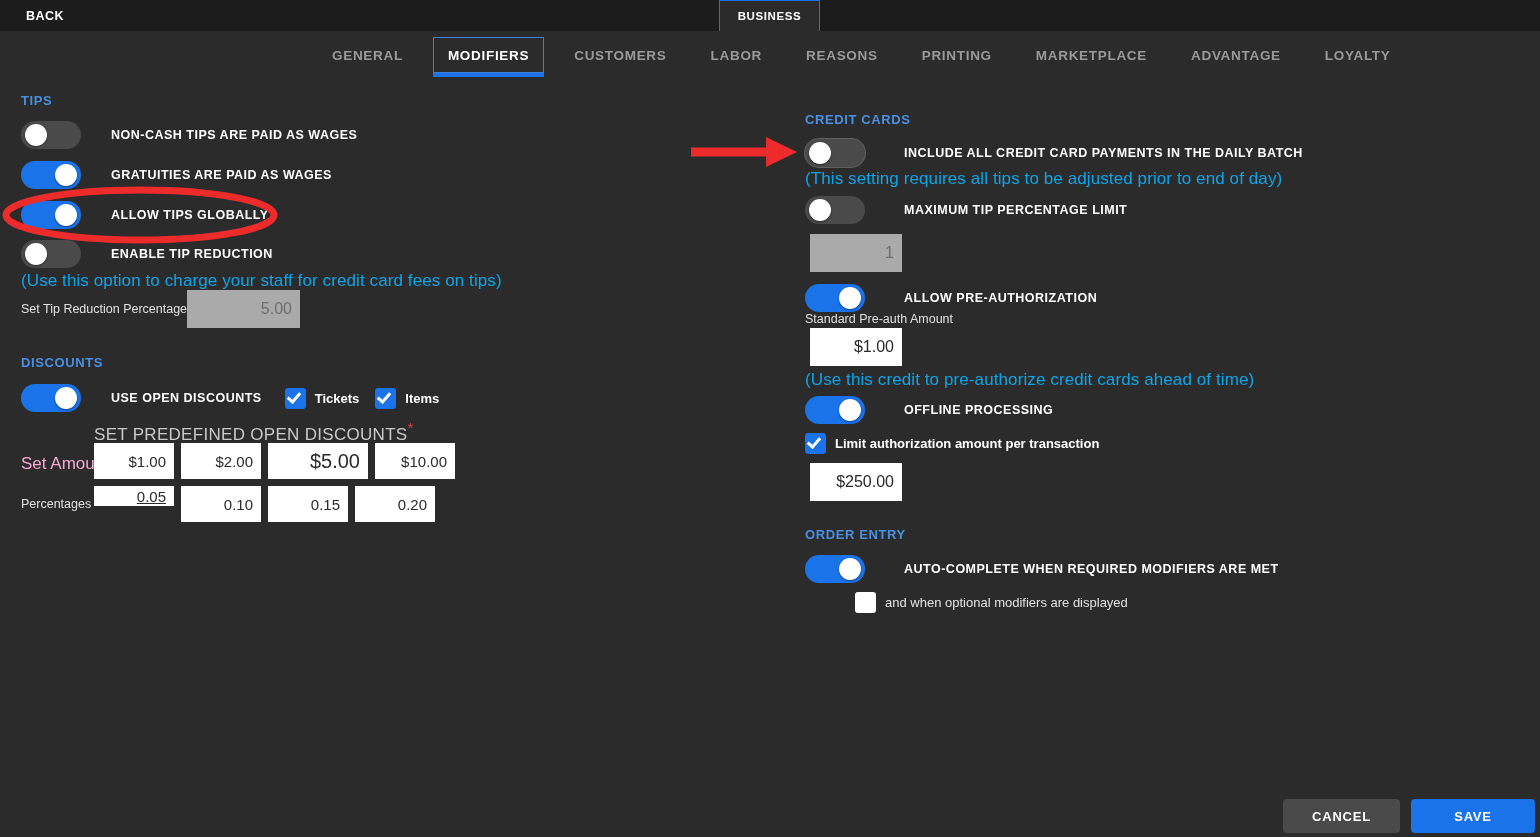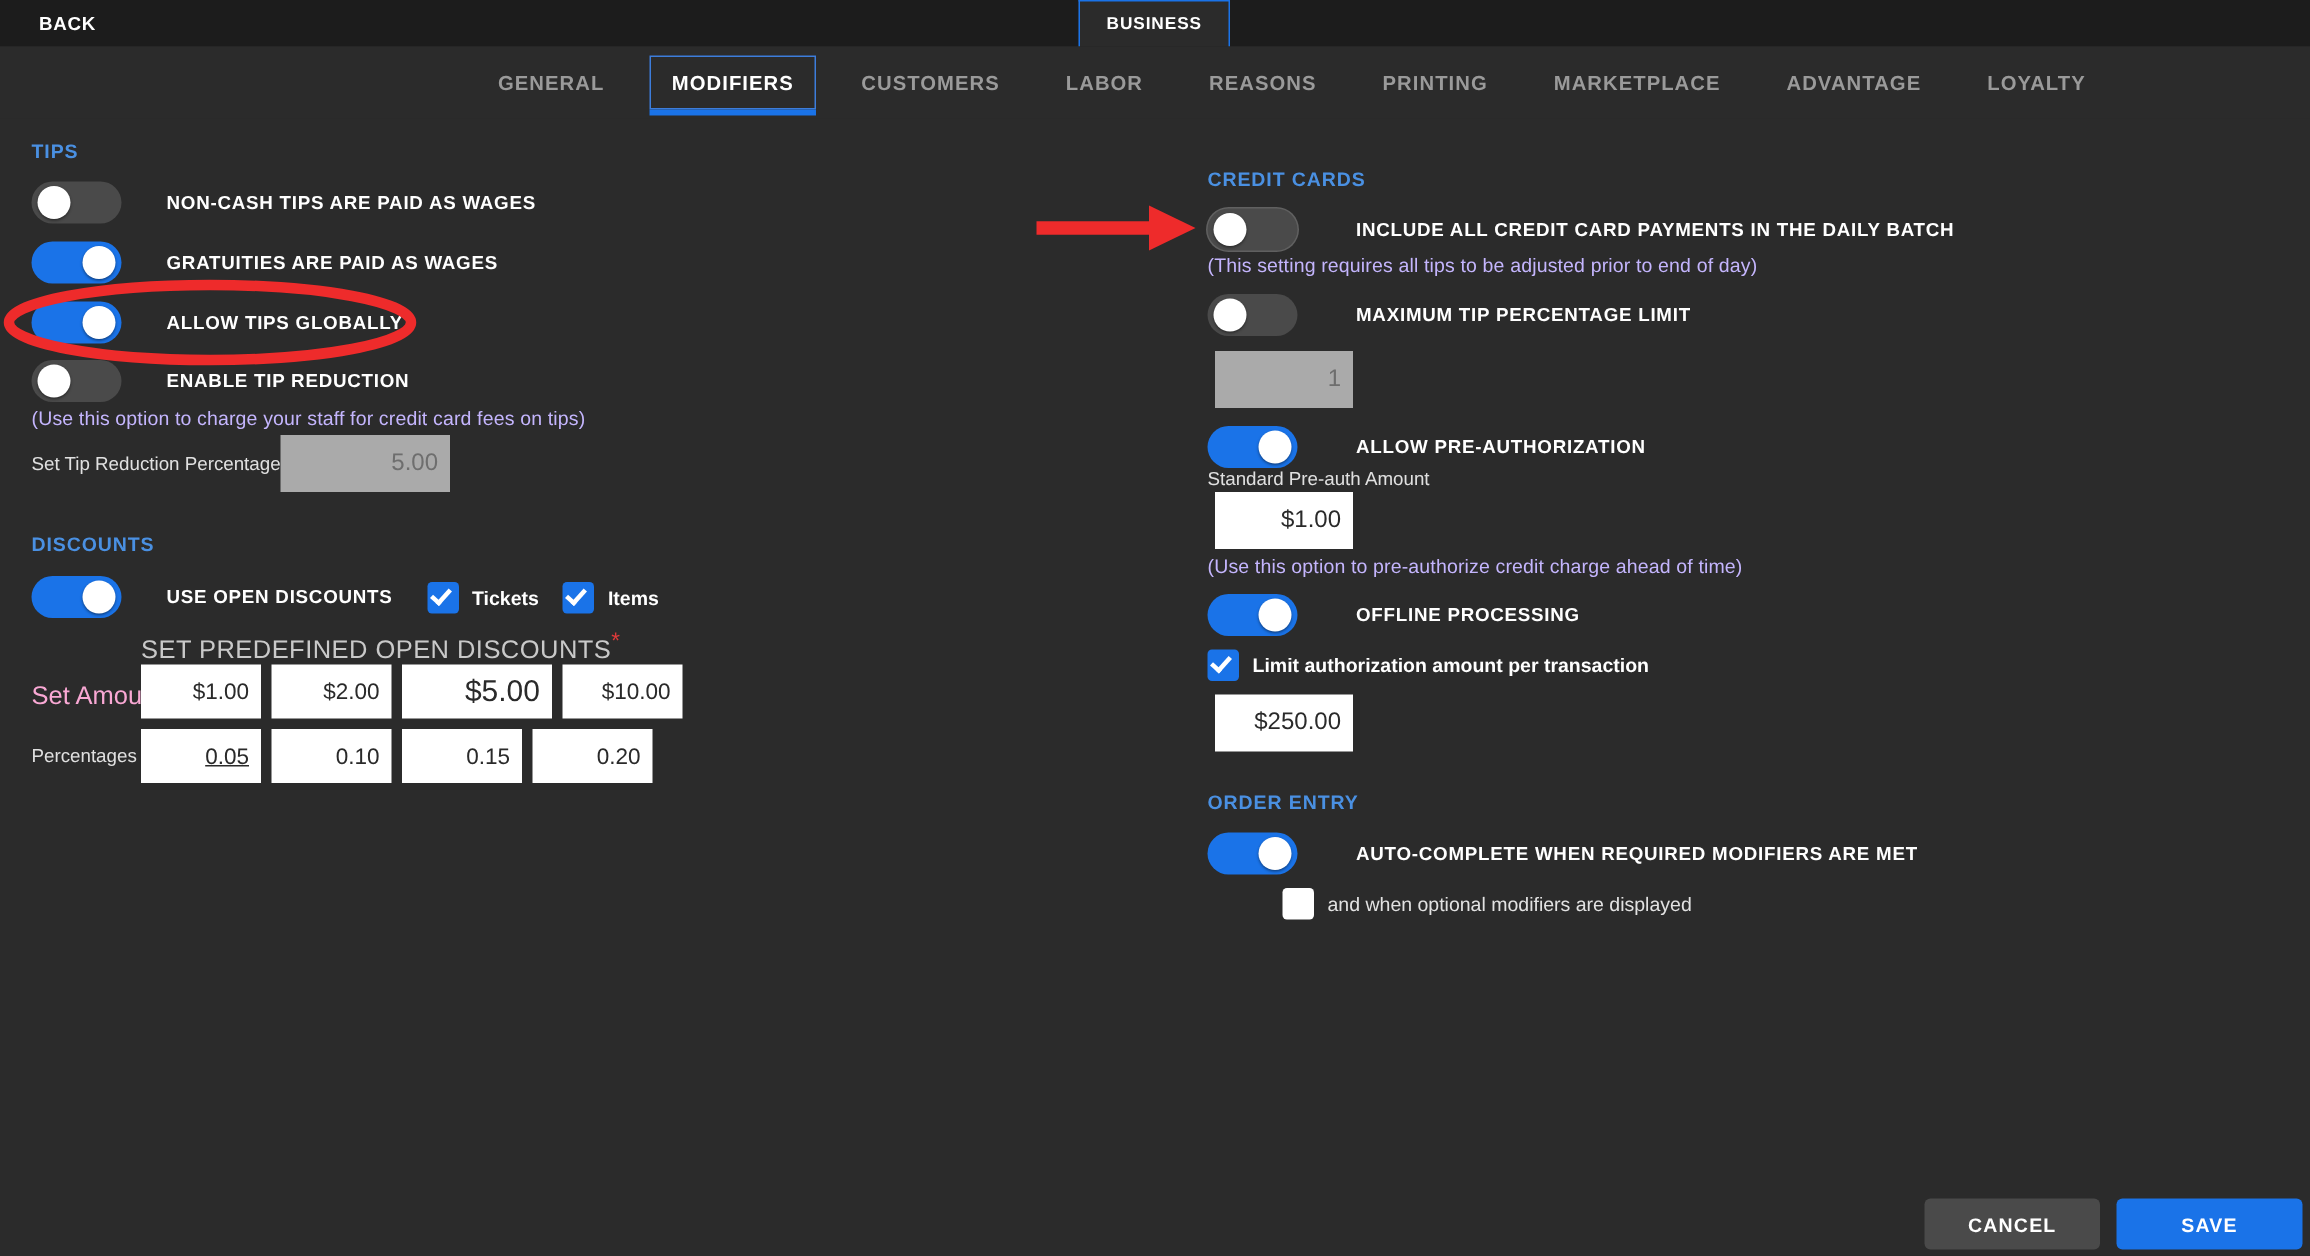--- a/index.html
+++ b/index.html
@@ -76,21 +76,21 @@
     box-shadow:0 1px 2px rgba(0,0,0,.45);
   }
   .toggle.on .knob { left:34px; }
 
   .row { display:flex; align-items:center; }
   .tlabel {
     color:#ffffff; font-size:12.5px; font-weight:bold; letter-spacing:.5px;
     margin-left:30px; white-space:nowrap;
   }
   .hint {
-    color:#c4b5fd; font-size:13px; letter-spacing:.1px;
+    color:#0ea5e9; font-size:17px; letter-spacing:.1px;
   }
   .sublabel { color:#e0e0e0; font-size:12.5px; }
 
   
   .cbox {
     width:21px; height:21px; border-radius:3px; background:#1a73e8;
     position:relative; flex:none; cursor:pointer;
   }
   .cbox.unchecked { background:#ffffff; }
   .cbox .tick {
@@ -227,21 +227,21 @@
     <div style="position:absolute;left:21px;top:375px;color:#f9a8d4;font-size:17px;">Set Amounts</div>
     <div id="amounts-host" style="position:absolute;left:94px;top:364px;display:flex;gap:7px;">
         <input class="inp" value="$1.00" style="width: 80px; height: 36px; font-size: 15px;">
         <input class="inp" value="$2.00" style="width: 80px; height: 36px; font-size: 15px;">
         <input class="inp" value="$5.00" style="width: 100px; height: 36px; font-size: 20px;">
         <input class="inp" value="$10.00" style="width: 80px; height: 36px; font-size: 15px;">
       </div>
 
     <div style="position:absolute;left:21px;top:418px;color:#e0e0e0;font-size:12.5px;">Percentages</div>
     <div id="pcts-host" style="position:absolute;left:94px;top:407px;display:flex;gap:7px;">
-        <input class="inp" value="0.05" style="width: 80px; height: 36px; font-size: 15px; text-decoration: underline;">
+        <input class="inp" value="0.05" style="width: 80px; height: 20px; font-size: 15px; text-decoration: underline;">
         <input class="inp" value="0.10" style="width: 80px; height: 36px; font-size: 15px;">
         <input class="inp" value="0.15" style="width: 80px; height: 36px; font-size: 15px; padding-left: 19px;">
         <input class="inp" value="0.20" style="width: 80px; height: 36px; font-size: 15px;">
       </div>
   </div>
 
   <div class="col-right">
 
     <div class="sect-head" style="position:absolute;left:35px;top:33px;">CREDIT CARDS</div>
 
@@ -263,21 +263,21 @@
 
     <div class="row" style="position:absolute;left:35px;top:205px;">
       <div class="toggle on">
         <div class="knob"></div>
       </div>
       <div class="tlabel" style="margin-left:39px;">ALLOW PRE-AUTHORIZATION</div>
     </div>
     <div class="sublabel" style="position:absolute;left:35px;top:233px;">Standard Pre-auth Amount</div>
     <input class="inp" style="position: absolute; left: 40px; top: 249px; width: 92px; height: 38px; font-size: 16px;" value="$1.00">
 
-    <div class="hint" style="position:absolute;left:35px;top:291px;">(Use this option to pre-authorize credit charge ahead of time)</div>
+    <div class="hint" style="position:absolute;left:35px;top:291px;">(Use this credit to pre-authorize credit cards ahead of time)</div>
 
     <div class="row" style="position:absolute;left:35px;top:317px;">
       <div class="toggle on">
         <div class="knob"></div>
       </div>
       <div class="tlabel" style="margin-left:39px;">OFFLINE PROCESSING</div>
     </div>
 
     <div class="row" style="position:absolute;left:35px;top:354px;">
       <div class="cbox">

